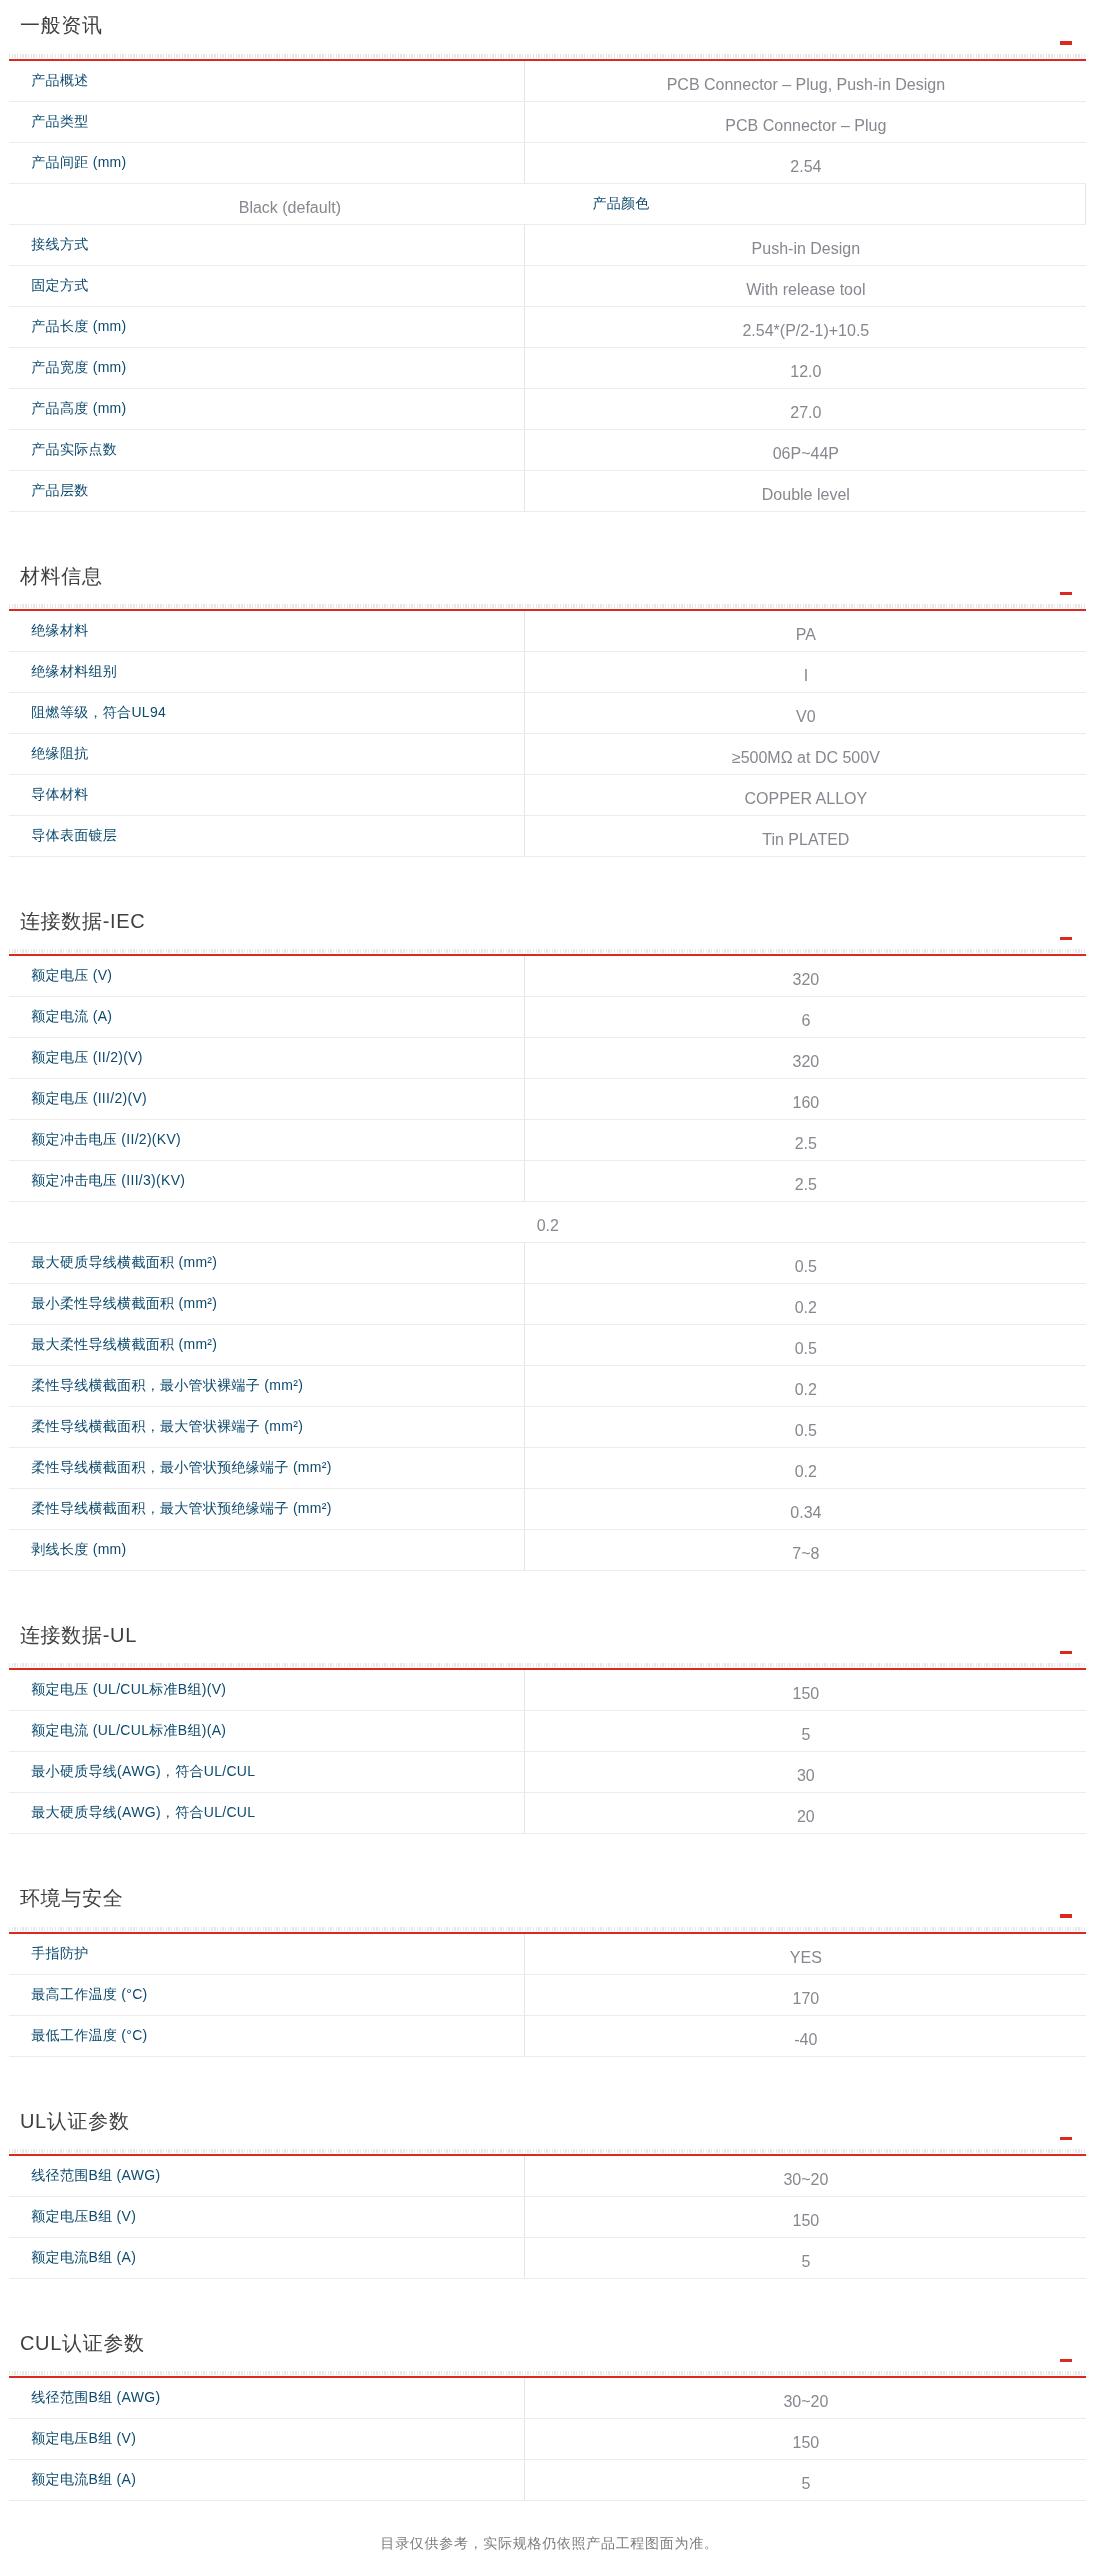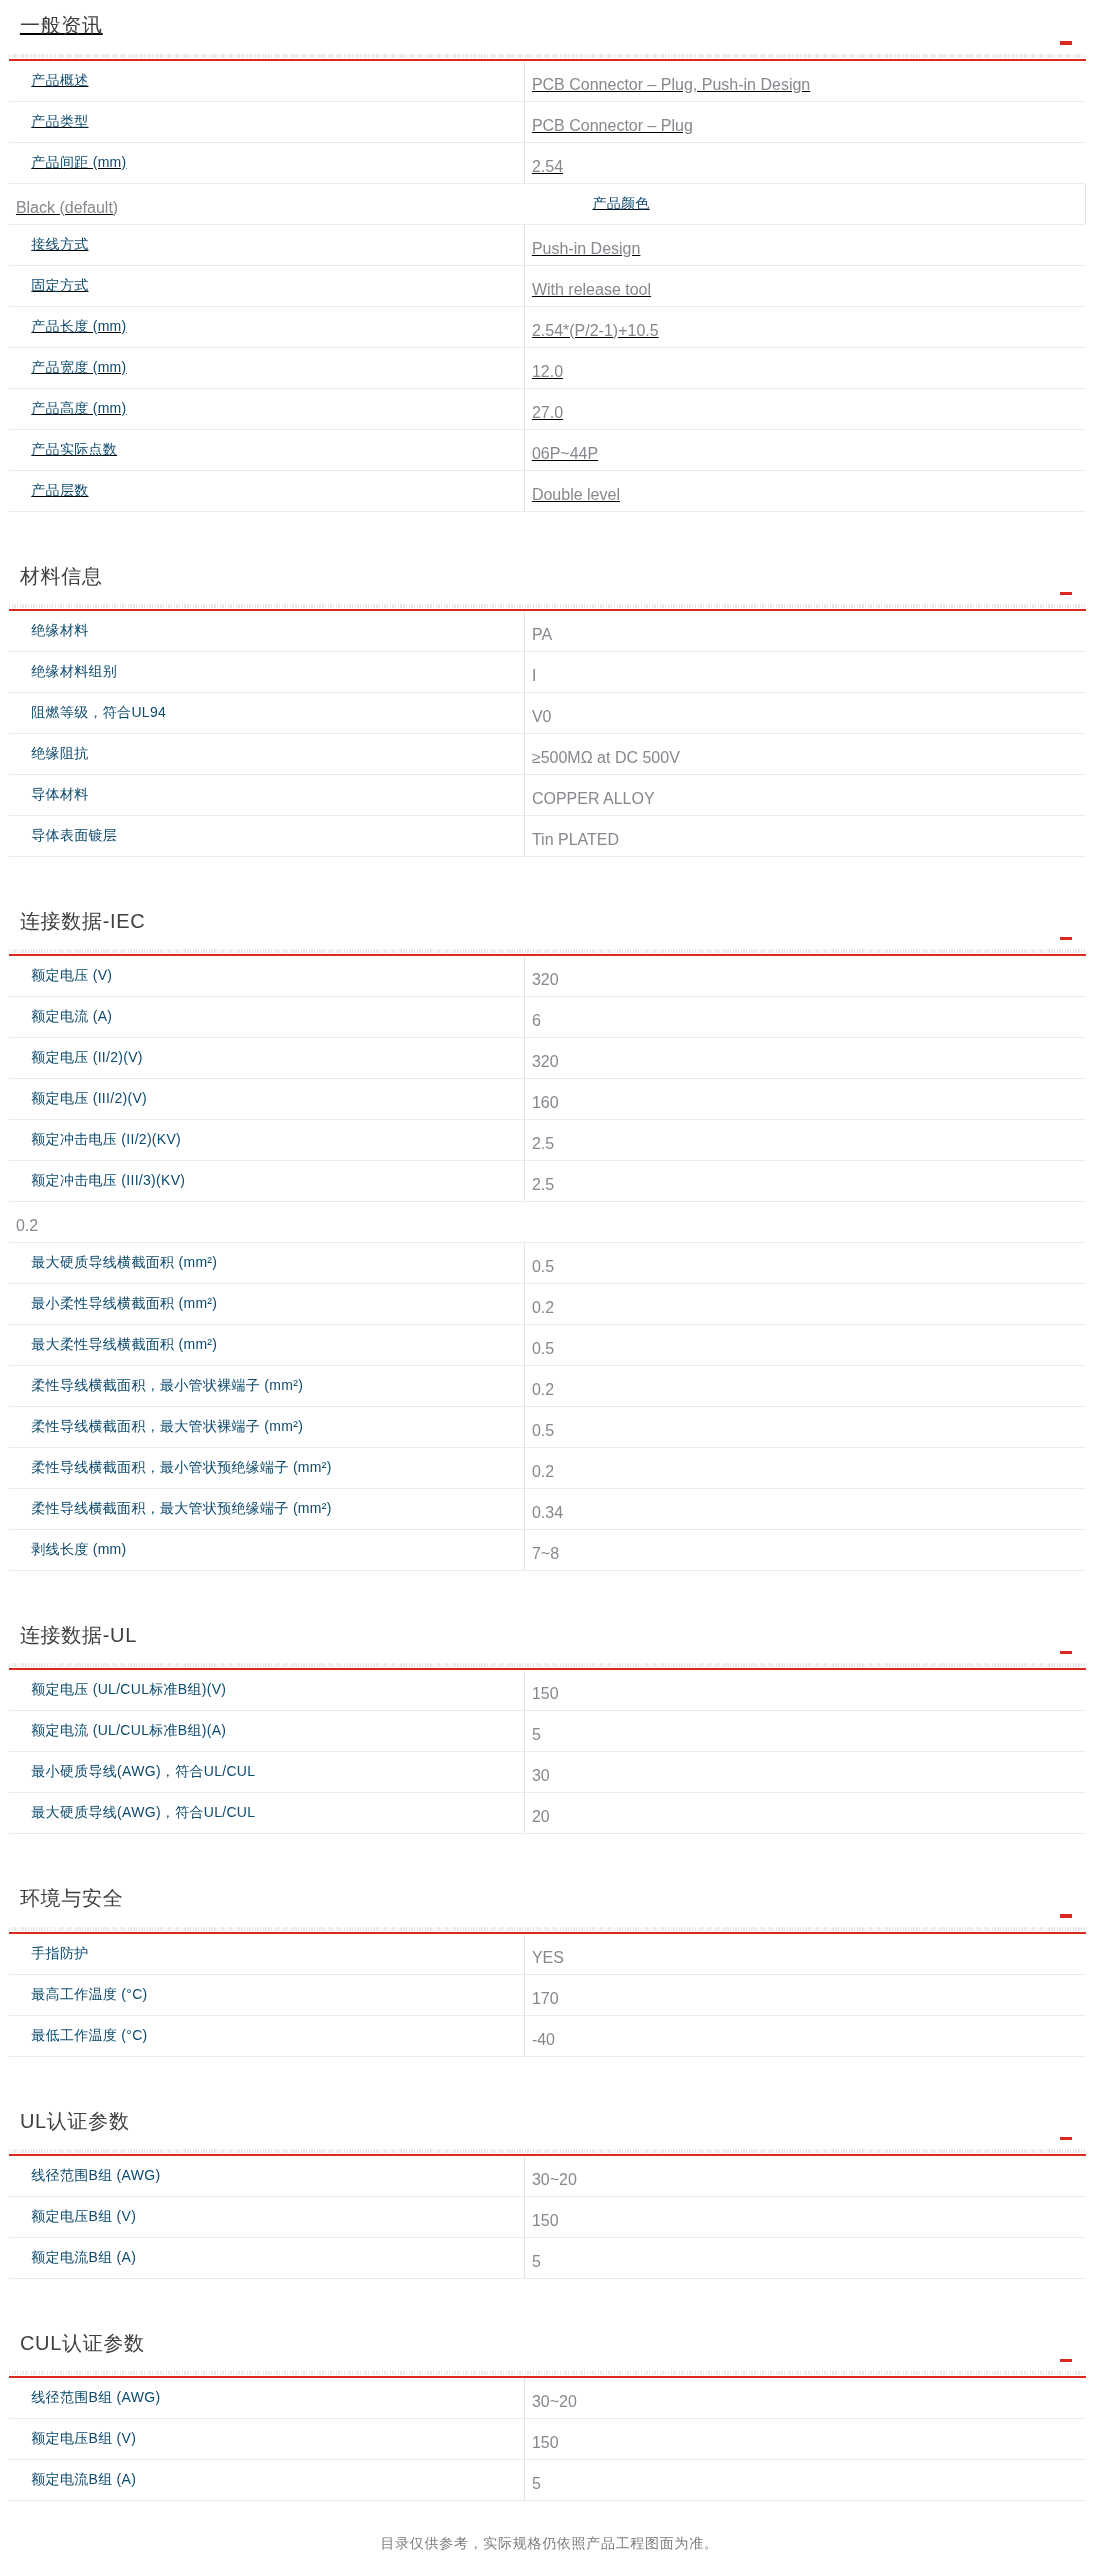--- a/index.html
+++ b/index.html
@@ -4,21 +4,21 @@
 <style>
   html,body{margin:0;padding:0;background:#ffffff;}
   body{
     width:1099px;
     font-family:"Liberation Sans","DejaVu Sans",sans-serif;
     -webkit-font-smoothing:antialiased;
   }
   .page{width:1099px;}
 
   .section{margin:0 12.6px 0 9.3px;padding-top:52px;}
-  .section.first{padding-top:13.3px;text-decoration:underline;}
+  .section.first{padding-top:13.3px;}
 
   .sec-title{
     margin:0;
     padding-left:10.6px;
     font-size:20px;
     line-height:24px;
     font-weight:400;
     color:#3f3f3f;
     letter-spacing:0.7px;
   }
@@ -62,20 +62,21 @@
     align-self:stretch;
     display:flex;
     align-items:center;
     font-size:14px;
     color:#0c4a6e;
     letter-spacing:0.3px;
   }
   .cell.value{
     flex:1 1 auto;
     padding:4px 6.6px;
+    text-align:center;
     font-size:16px;
     color:#87878f;
     margin-top:8px;
   }
 
   .footer{
     padding:34px 0 20px;
     text-align:center;
     font-size:14px;
     color:#7c7c7c;

